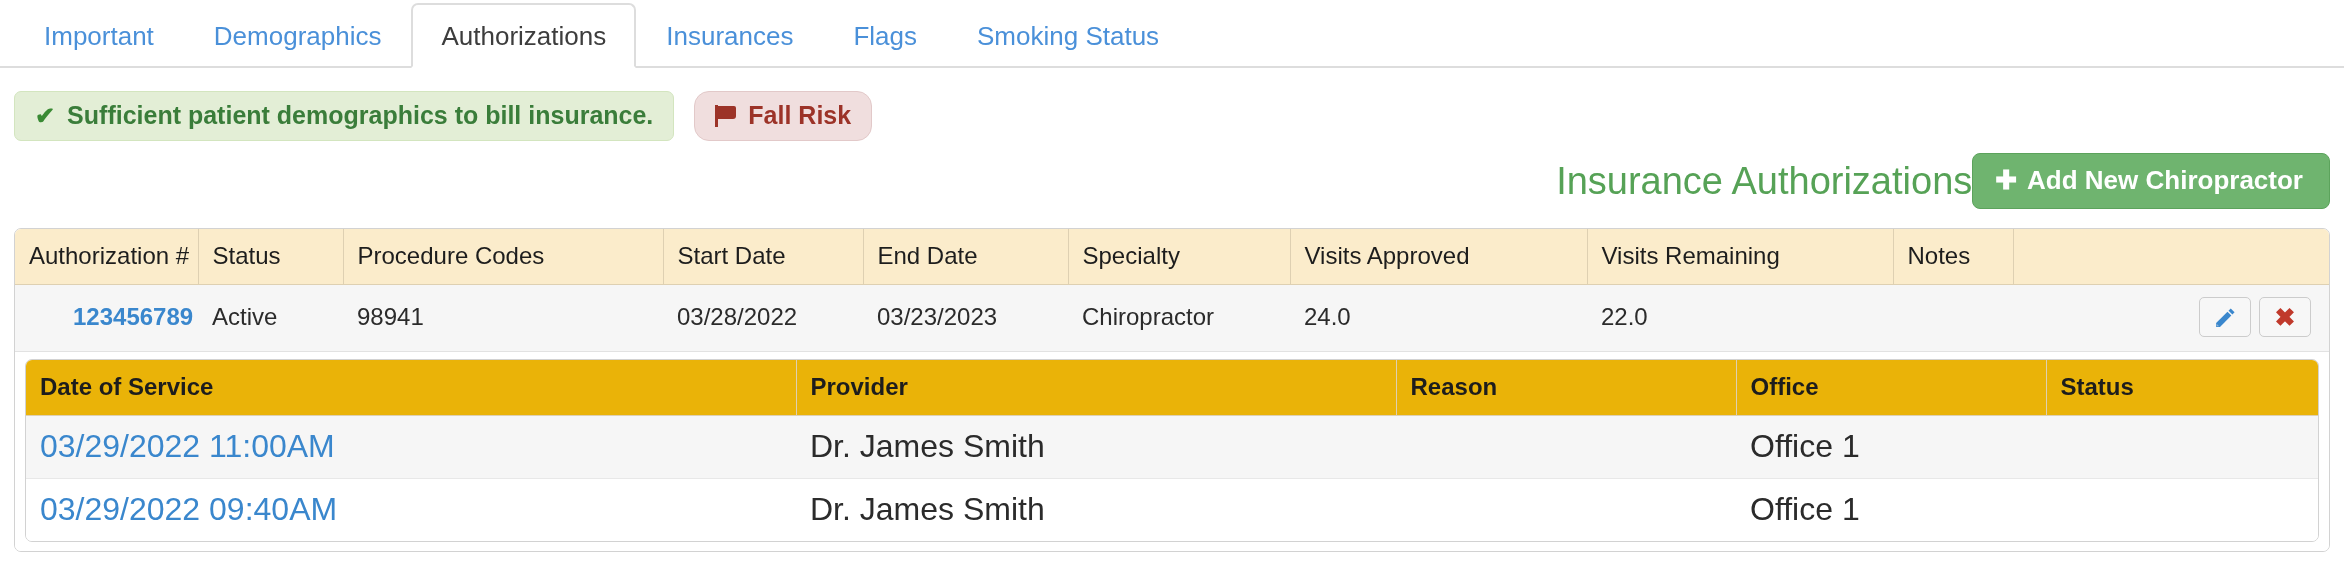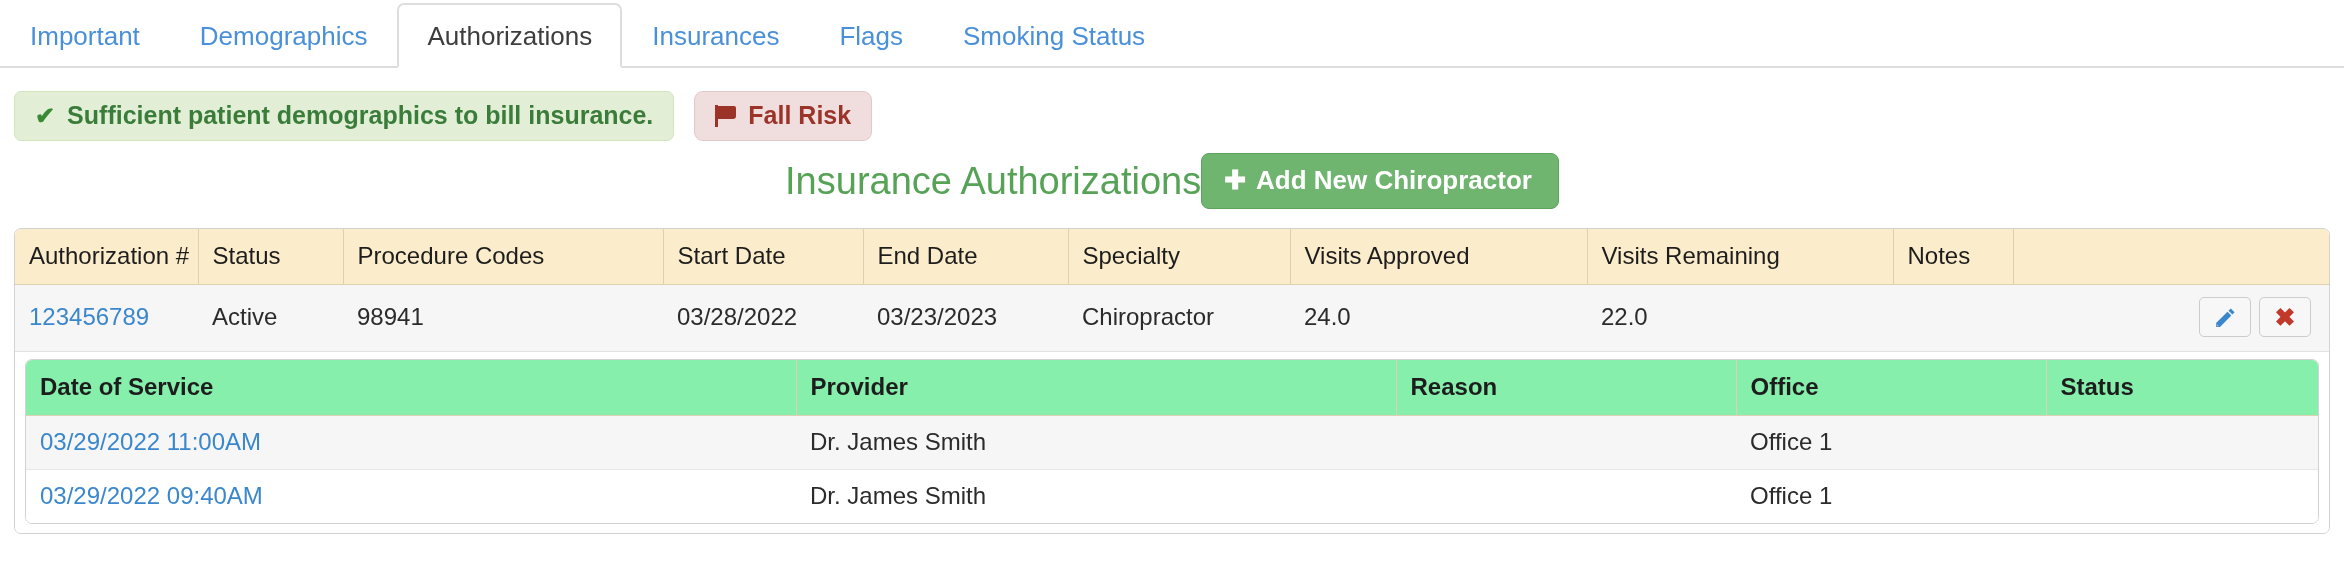--- a/index.html
+++ b/index.html
@@ -14,20 +14,21 @@
     height: 568px;
     overflow: hidden;
     -webkit-font-smoothing: antialiased;
   }
 
   
   .tab-bar {
     display: flex;
     align-items: flex-end;
     height: 68px;
+    padding-left: 14px;
     border-bottom: 2px solid #dddddd;
     background: #ffffff;
   }
   .tab {
     font-size: 26px;
     line-height: 1;
     color: #4a90d9;
     padding: 18px 28px 17px 28px;
     margin-bottom: -2px;
     border: 2px solid transparent;
@@ -69,21 +70,21 @@
     color: #3a8a34;
     line-height: 1;
     font-weight: bold;
   }
   .badge-flag {
     display: inline-flex;
     align-items: center;
     gap: 11px;
     background: #f0dede;
     border: 1px solid #e2c9c9;
-    border-radius: 9px;
+    border-radius: 15px;
     color: #9c3328;
     font-size: 25px;
     font-weight: bold;
     padding: 11px 20px 12px 20px;
     line-height: 1;
     cursor: pointer;
   }
   .badge-flag .flagicon {
     display: inline-block;
     width: 22px;
@@ -103,21 +104,21 @@
     left: 3px; top: 2px;
     width: 18px; height: 13px;
     background: #9c3328;
     border-radius: 0 2px 3px 0;
   }
 
   
   .title-row {
     display: flex;
     align-items: center;
-    justify-content: center;
+    justify-content: flex-end;
     padding: 0 14px;
     height: 78px;
   }
   .page-title {
     font-size: 38px;
     color: #56a256;
     font-weight: normal;
     line-height: 1;
     margin: 0;
   }
@@ -174,21 +175,21 @@
     padding: 12px 14px 14px 14px;
     border-bottom: 1px solid #e2e2e2;
     vertical-align: middle;
     white-space: nowrap;
   }
   .link {
     color: #3a87cd;
     text-decoration: none;
     cursor: pointer;
   }
-  .link-bold { font-weight: normal; }
+  .link-bold { font-weight: bold; margin-left: 44px; }
 
   .row-actions {
     display: flex;
     justify-content: flex-end;
     gap: 8px;
     padding-right: 4px;
   }
   .icon-btn {
     width: 52px;
     height: 40px;
@@ -219,33 +220,33 @@
     border: 1px solid #d2d2d2;
     border-radius: 7px;
     overflow: hidden;
   }
   table.sub-table {
     width: 100%;
     border-collapse: collapse;
     table-layout: fixed;
   }
   table.sub-table th {
-    background: #86efac;
+    background: #eab308;
     color: #1d1d1d;
     font-size: 24px;
     font-weight: bold;
     text-align: left;
     padding: 13px 14px 14px 14px;
     border-right: 1px solid #ded0b2;
     border-bottom: 1px solid #ded0b2;
     white-space: nowrap;
   }
   table.sub-table th:last-child { border-right: none; }
   table.sub-table td {
-    font-size: 24px;
+    font-size: 32px;
     color: #2b2b2b;
     padding: 12px 14px 13px 14px;
     border-bottom: 1px solid #e8e8e8;
     white-space: nowrap;
   }
   table.sub-table tbody tr:nth-child(odd) td { background: #f6f6f6; }
   table.sub-table tbody tr:nth-child(even) td { background: #ffffff; }
   table.sub-table tbody tr:last-child td { border-bottom: none; }
 </style>
 </head>

